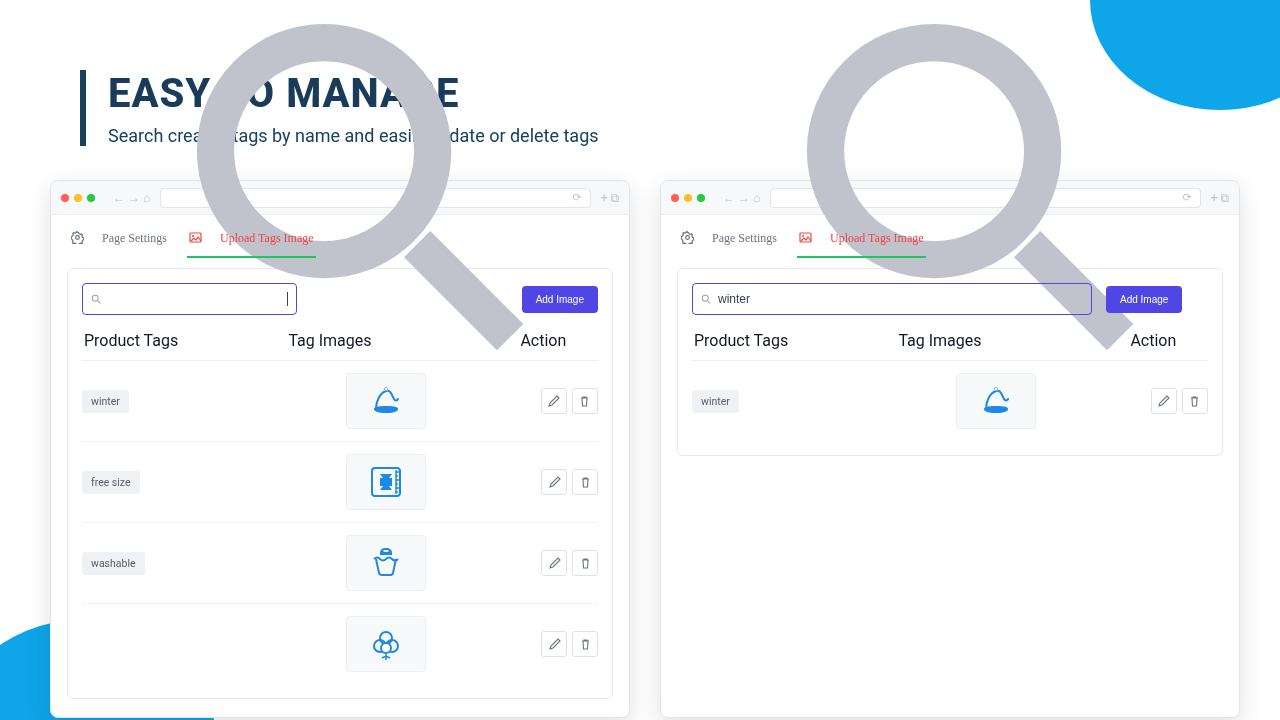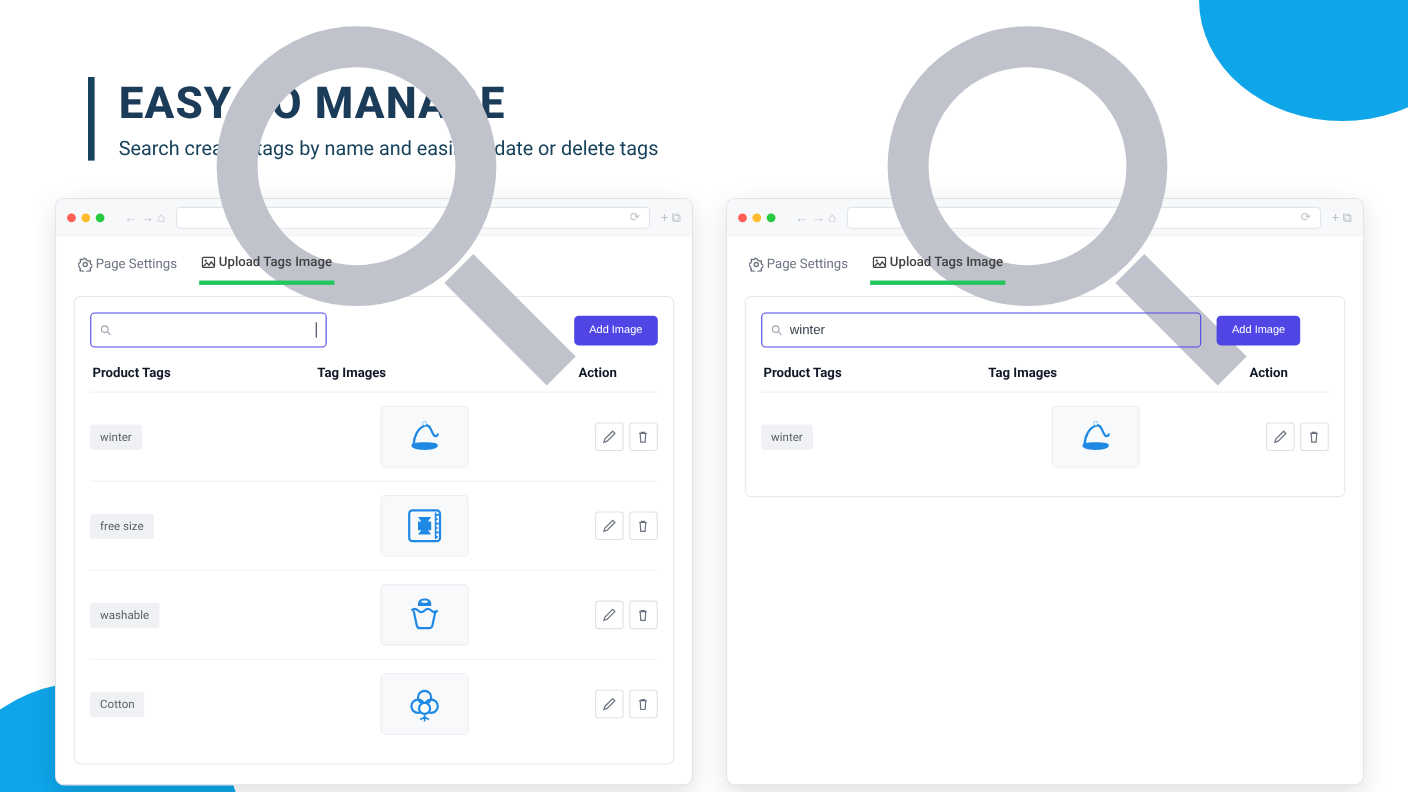--- a/index.html
+++ b/index.html
@@ -32,46 +32,46 @@
 }
 .dots { display: flex; gap: 5px; }
 .dot { width: 8px; height: 8px; border-radius: 50%; }
 .dot.r { background: #ff5f56; } .dot.y { background: #ffbd2e; } .dot.g { background: #27c93f; }
 .nav-icons { color: #c0c3cc; display: flex; gap: 10px; font-size: 12px; margin-left: 8px; }
 .addr { flex: 1; background: #fff; border: 1px solid #e2e4ec; border-radius: 4px; height: 20px; display: flex; align-items: center; padding: 0 8px; color: #c0c3cc; font-size: 11px; }
 .addr .reload { margin-left: auto; }
 .chrome-right { color: #c0c3cc; display: flex; gap: 10px; font-size: 12px; }
 
 .tabs { display: flex; gap: 18px; padding: 10px 18px 0; font-size: 12px; }
-.tab { display: flex; align-items: center; gap: 3px; padding: 6px 2px 10px; color: #6b7280; cursor: pointer; }
-.tab.active { color: #404040; border-bottom: 4px solid #22c55e; font-weight: 500; }
+.tab { display: flex; align-items: flex-start; gap: 18px; padding: 6px 2px 10px; color: #6b7280; cursor: pointer; font-family: Liberation Serif, serif; }
+.tab.active { color: #ef4444; border-bottom: 2px solid #22c55e; font-weight: 500; }
 .tab svg { width: 13px; height: 13px; }
 
 .panel { margin: 10px 16px 18px; border: 1px solid #e7e8ee; border-radius: 6px; padding: 14px; }
 .search-row { display: flex; align-items: center; gap: 14px; margin-bottom: 12px; }
 .search-box {
   flex: 1; border: 1.5px solid #4f46e5; border-radius: 4px; height: 32px;
   display: flex; align-items: center; padding: 0 8px; gap: 6px;
   max-width: 400px;
 }
 .browser.left .search-box { max-width: 310px; }
 .search-box input { border: none; outline: none; font-size: 12px; flex: 1; color: #374151; background: transparent; }
 .search-box svg { width: 11px; height: 11px; color: #9ca3af; }
 .spacer { flex: 1; }
 .add-img-btn {
   background: #4f46e5; color: #fff; border: none; border-radius: 4px;
   font-size: 10px; padding: 8px 14px; cursor: pointer;
 }
-.columns { display: flex; font-size: 12px; color: #111827; font-weight: 700; padding: 4px 2px 10px; border-bottom: 1px solid #eceef2; }
+.columns { display: flex; font-size: 16px; color: #111827; font-weight: 400; padding: 4px 2px 10px; border-bottom: 1px solid #eceef2; }
 .col-tags { width: 38%; }
 .col-img { width: 42%; text-align: left; margin-left: 16px; }
 .col-act { width: 20%; text-align: center; padding-right: 6px; }
 
 .row { display: flex; align-items: center; padding: 12px 0; }
-.row + .row { border-top: 1px solid #f1f2f6; }
+.row + .row { border-top: 1px solid #f1f2f6; justify-content: flex-end; }
 .tagchip-wrap { width: 38%; }
 .tagchip {
   display: inline-block; background: #f0f1f5; color: #595d66;
   font-size: 10.5px; padding: 5px 9px; border-radius: 3px;
 }
 .img-cell { width: 42%; display: flex; justify-content: center; }
 .img-box {
   width: 80px; height: 56px; background: #f8f9fb; border: 1px solid #eceef2;
   border-radius: 4px; display: flex; align-items: center; justify-content: center;
 }
@@ -253,21 +253,20 @@
               </svg>
             </div>
           <div class="icon-btn">
               <svg viewBox="0 0 13 13">
                 <use href="#ic-trash"></use>
               </svg>
             </div>
         </div>
       </div>
       <div class="row">
-        <div class="tagchip-wrap"><span class="tagchip">Cotton</span></div>
         <div class="img-cell">
             <div class="img-box">
               <svg viewBox="0 0 40 40">
                 <use href="#ic-cotton"></use>
               </svg>
             </div>
           </div>
         <div class="act-cell">
           <div class="icon-btn">
               <svg viewBox="0 0 13 13">

